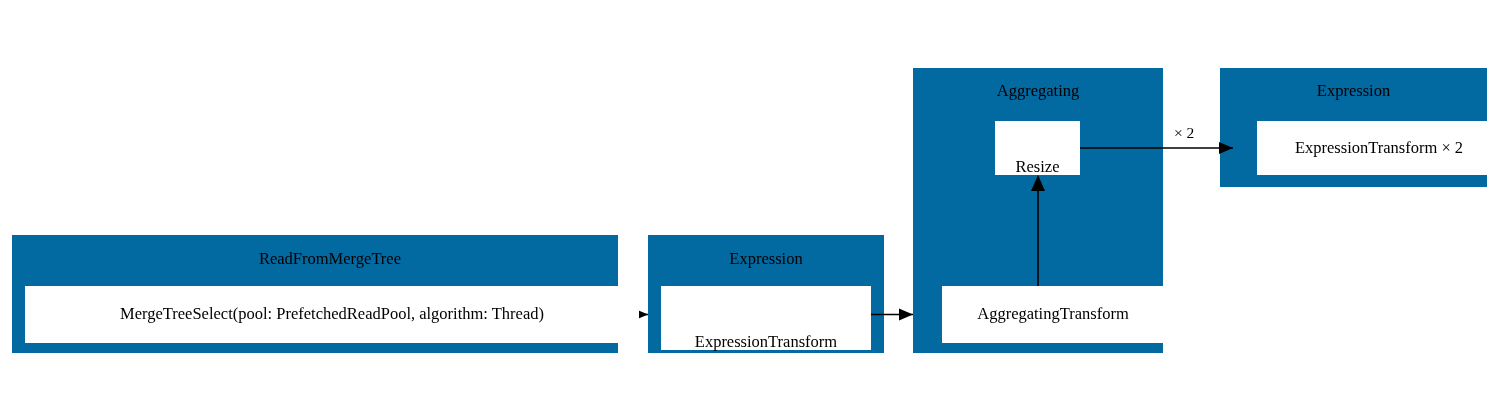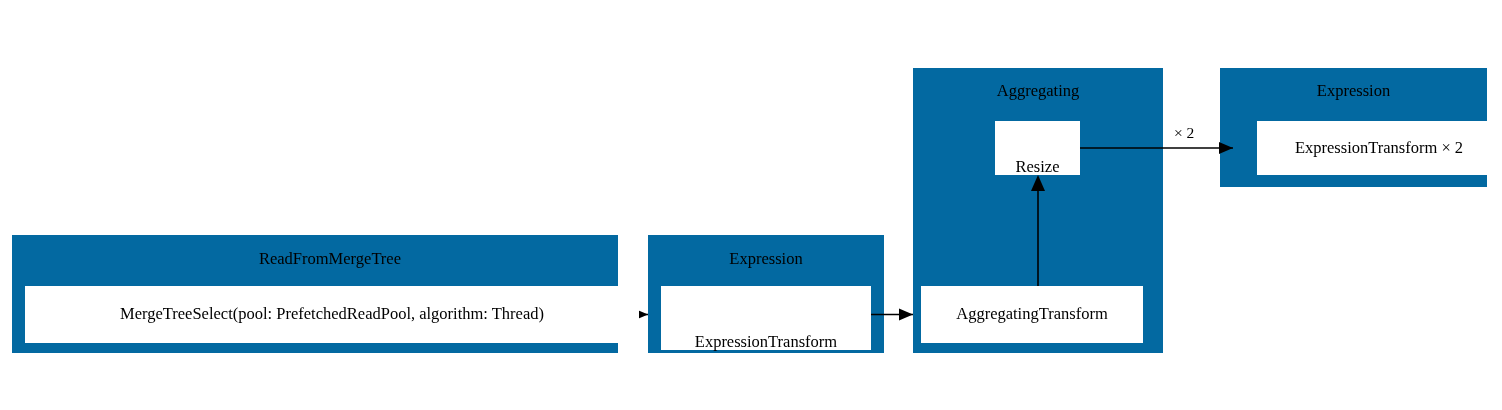--- a/index.html
+++ b/index.html
@@ -120,21 +120,21 @@
   <div class="edge-label" style="left:1174px; top:125px;">× 2</div>
 
   <div class="node" style="left:25px; top:286px; width:614px; height:57px;">
     <span class="node-label">MergeTreeSelect(pool: PrefetchedReadPool, algorithm: Thread)</span>
   </div>
 
   <div class="node" style="left:661px; top:286px; width:210px; height:64px;align-items:flex-end;">
     <span class="node-label">ExpressionTransform</span>
   </div>
 
-  <div class="node" style="left:921px; top:286px; width:222px; height:57px;">
+  <div class="node" style="left:942px; top:286px; width:222px; height:57px;">
     <span class="node-label">AggregatingTransform</span>
   </div>
 
   <div class="node" style="left:995px; top:121px; width:85px; height:54px;align-items:flex-end;">
     <span class="node-label">Resize</span>
   </div>
 
   <div class="node" style="left:1233px; top:121px; width:244px; height:54px;margin-left:24px;">
     <span class="node-label">ExpressionTransform × 2</span>
   </div>

